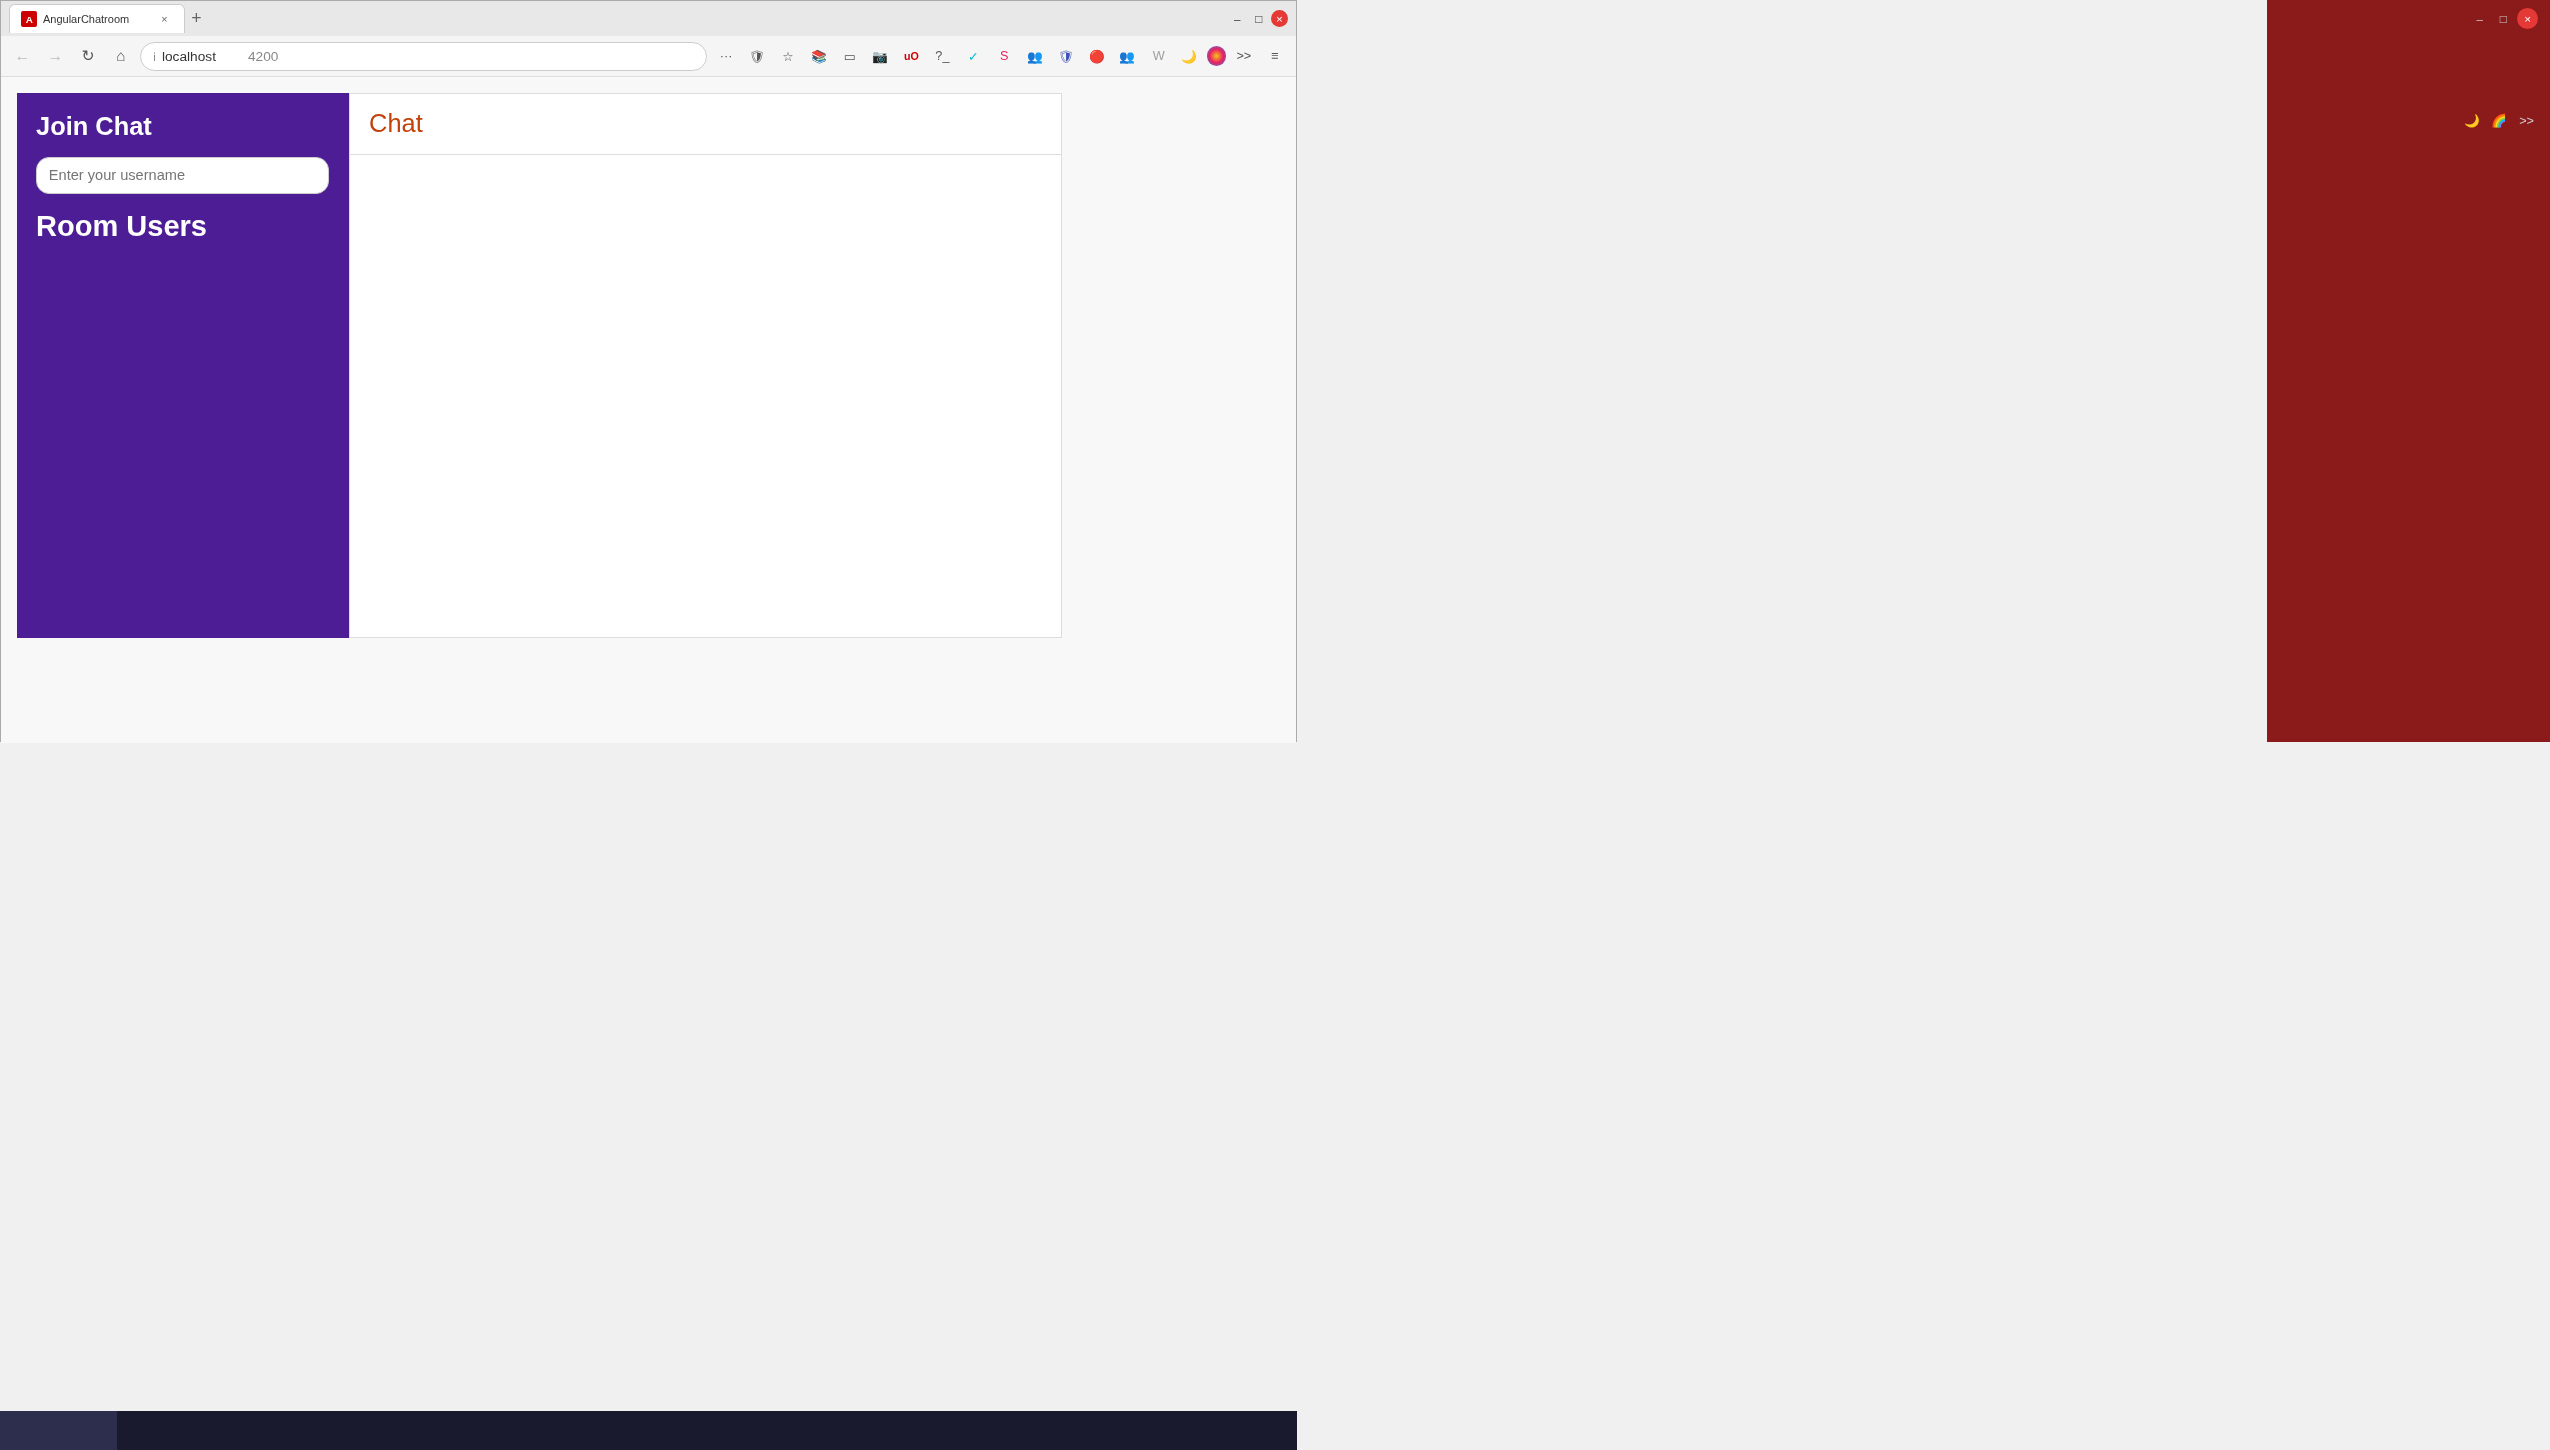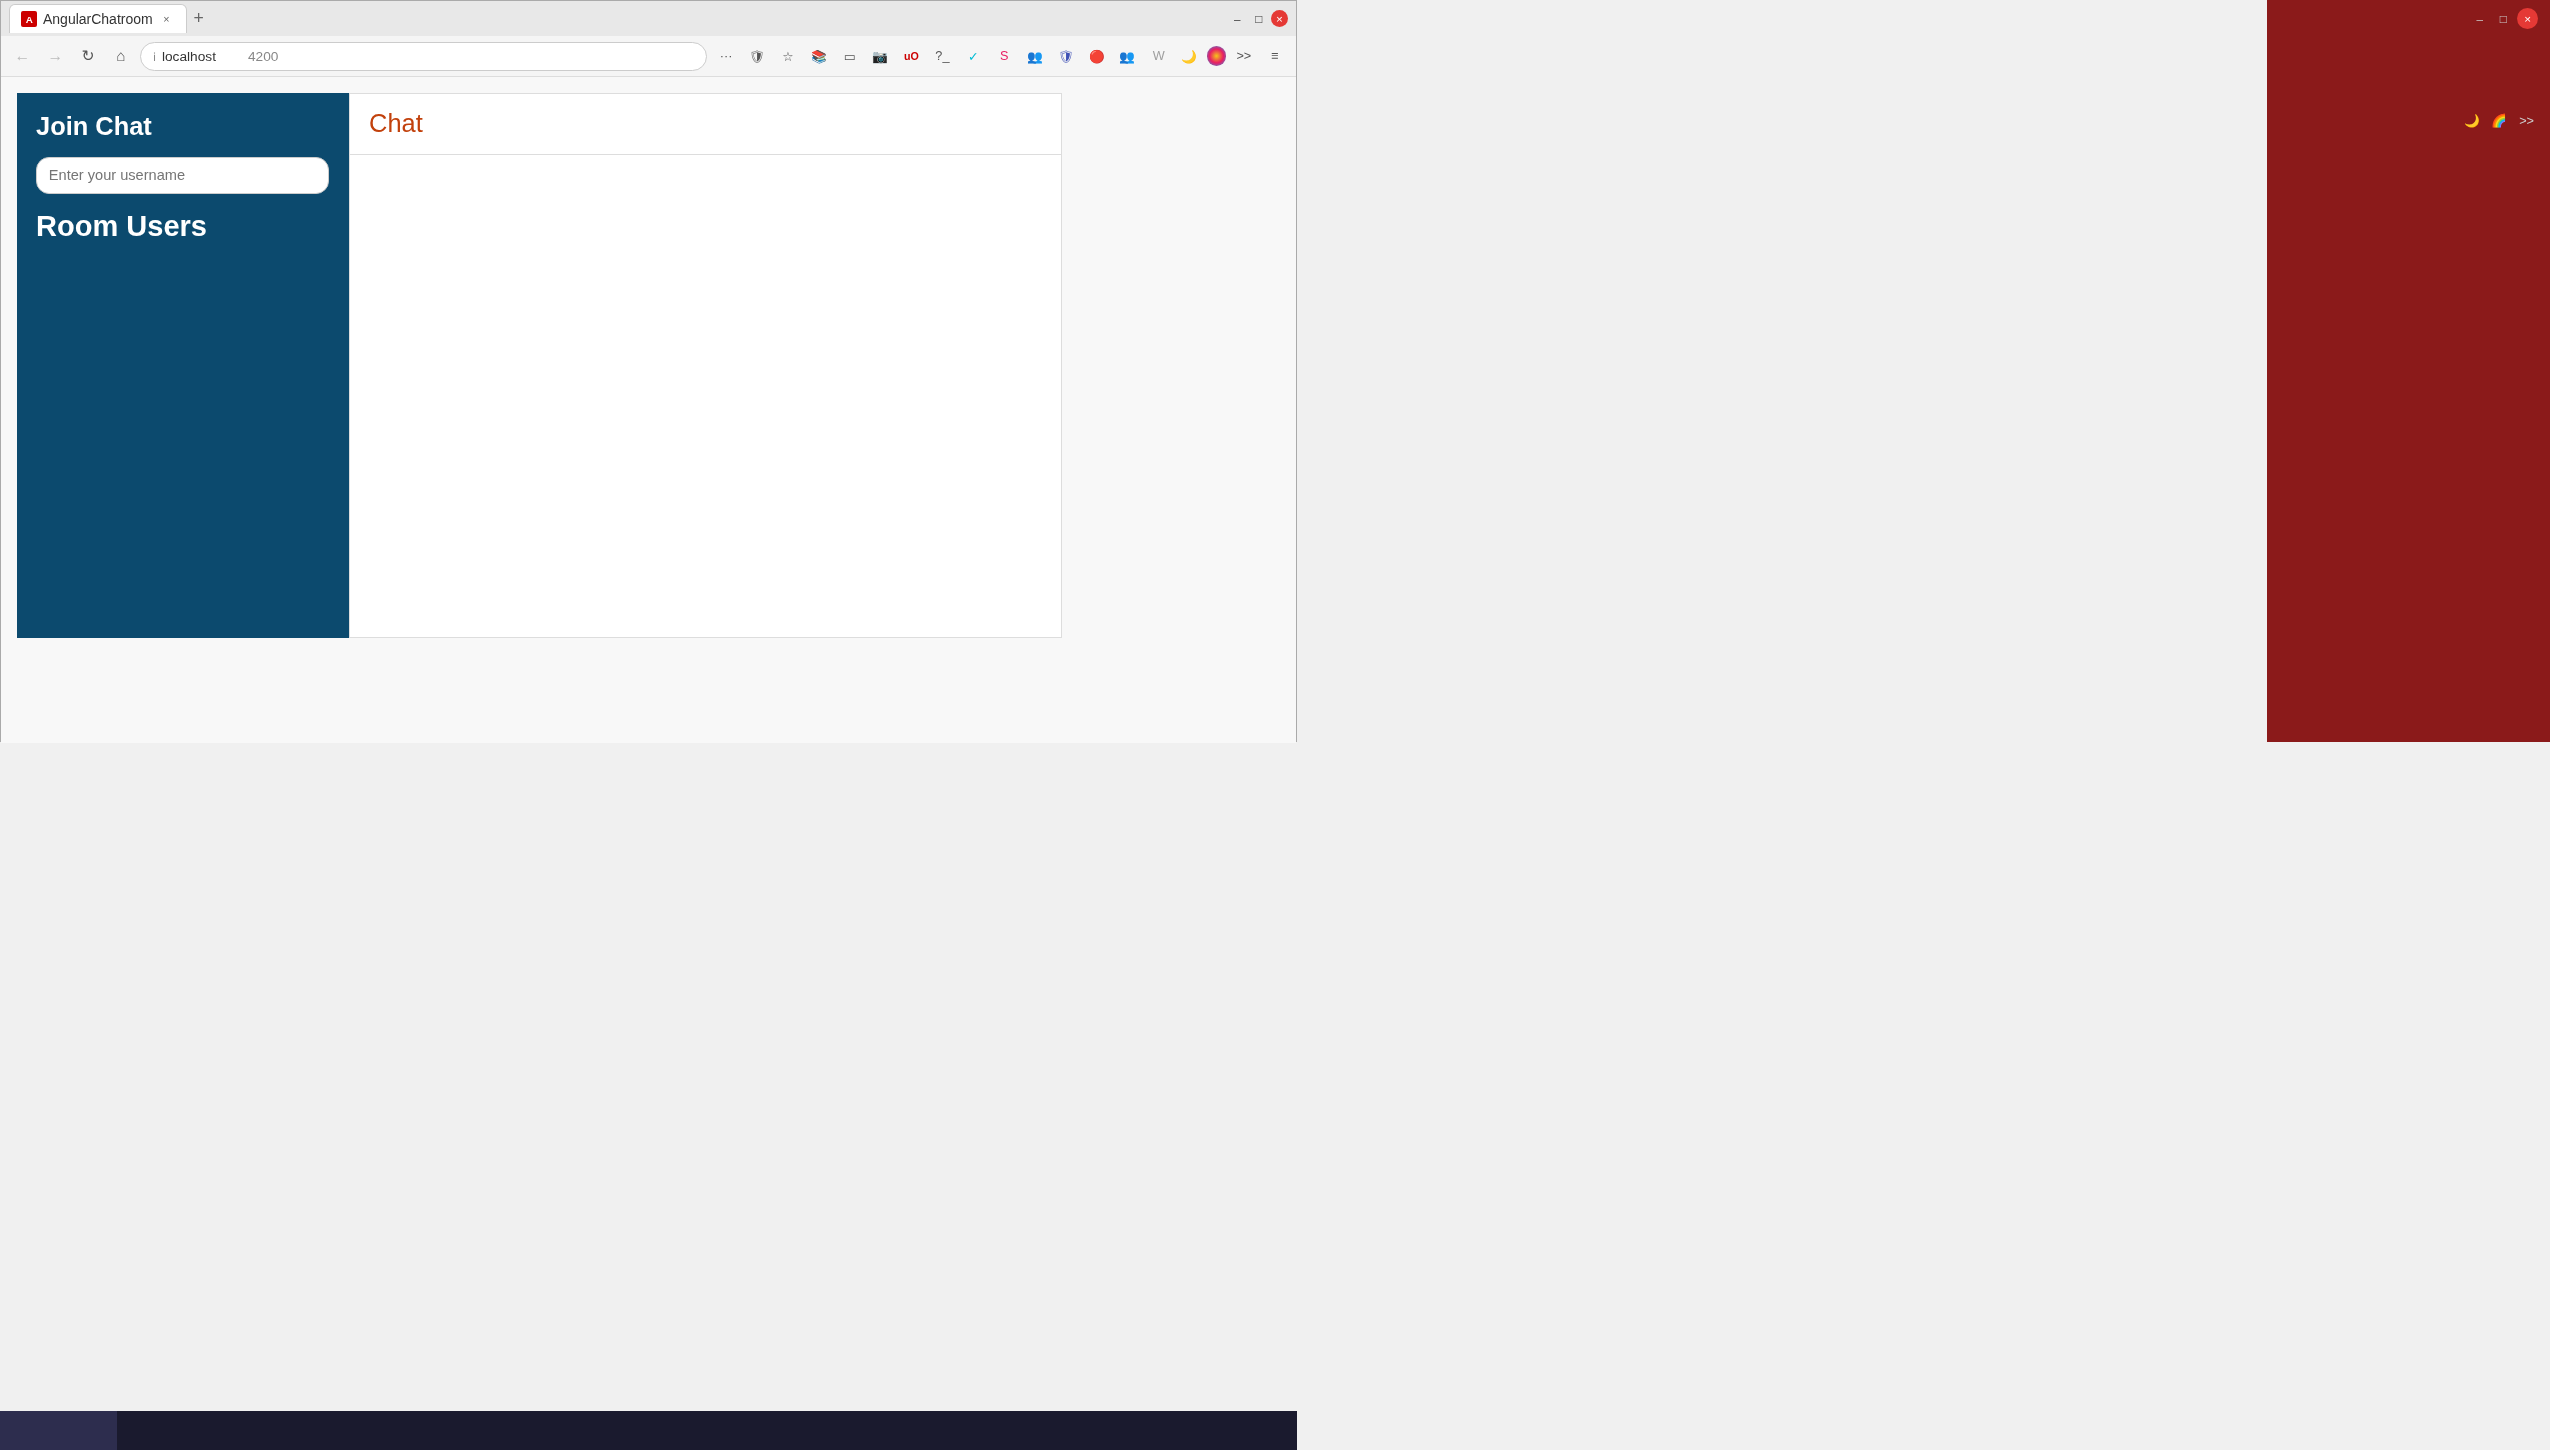--- a/index.html
+++ b/index.html
@@ -61,21 +61,21 @@
       display: flex;
       align-items: center;
       justify-content: center;
       color: white;
       font-size: 9.8px;
       font-weight: bold;
       flex-shrink: 0;
     }
 
     .tab-title {
-      font-size: 14px;
+      font-size: 11px;
       color: #333;
       flex: 1;
     }
 
     .tab-close {
       width: 15.6px;
       height: 15.6px;
       border-radius: 50%;
       display: flex;
       align-items: center;
@@ -204,21 +204,21 @@
     .chat-container {
       display: flex;
       width: 1045px;
       height: 545px;
       background: #fff;
     }
 
     
     .sidebar {
       width: 332px;
-      background: #0c4a6e;
+      background: #4c1d95;
       color: white;
       padding: 19.5px;
       display: flex;
       flex-direction: column;
       gap: 15.6px;
       flex-shrink: 0;
     }
 
     .sidebar-title {
       font-size: 25.4px;

